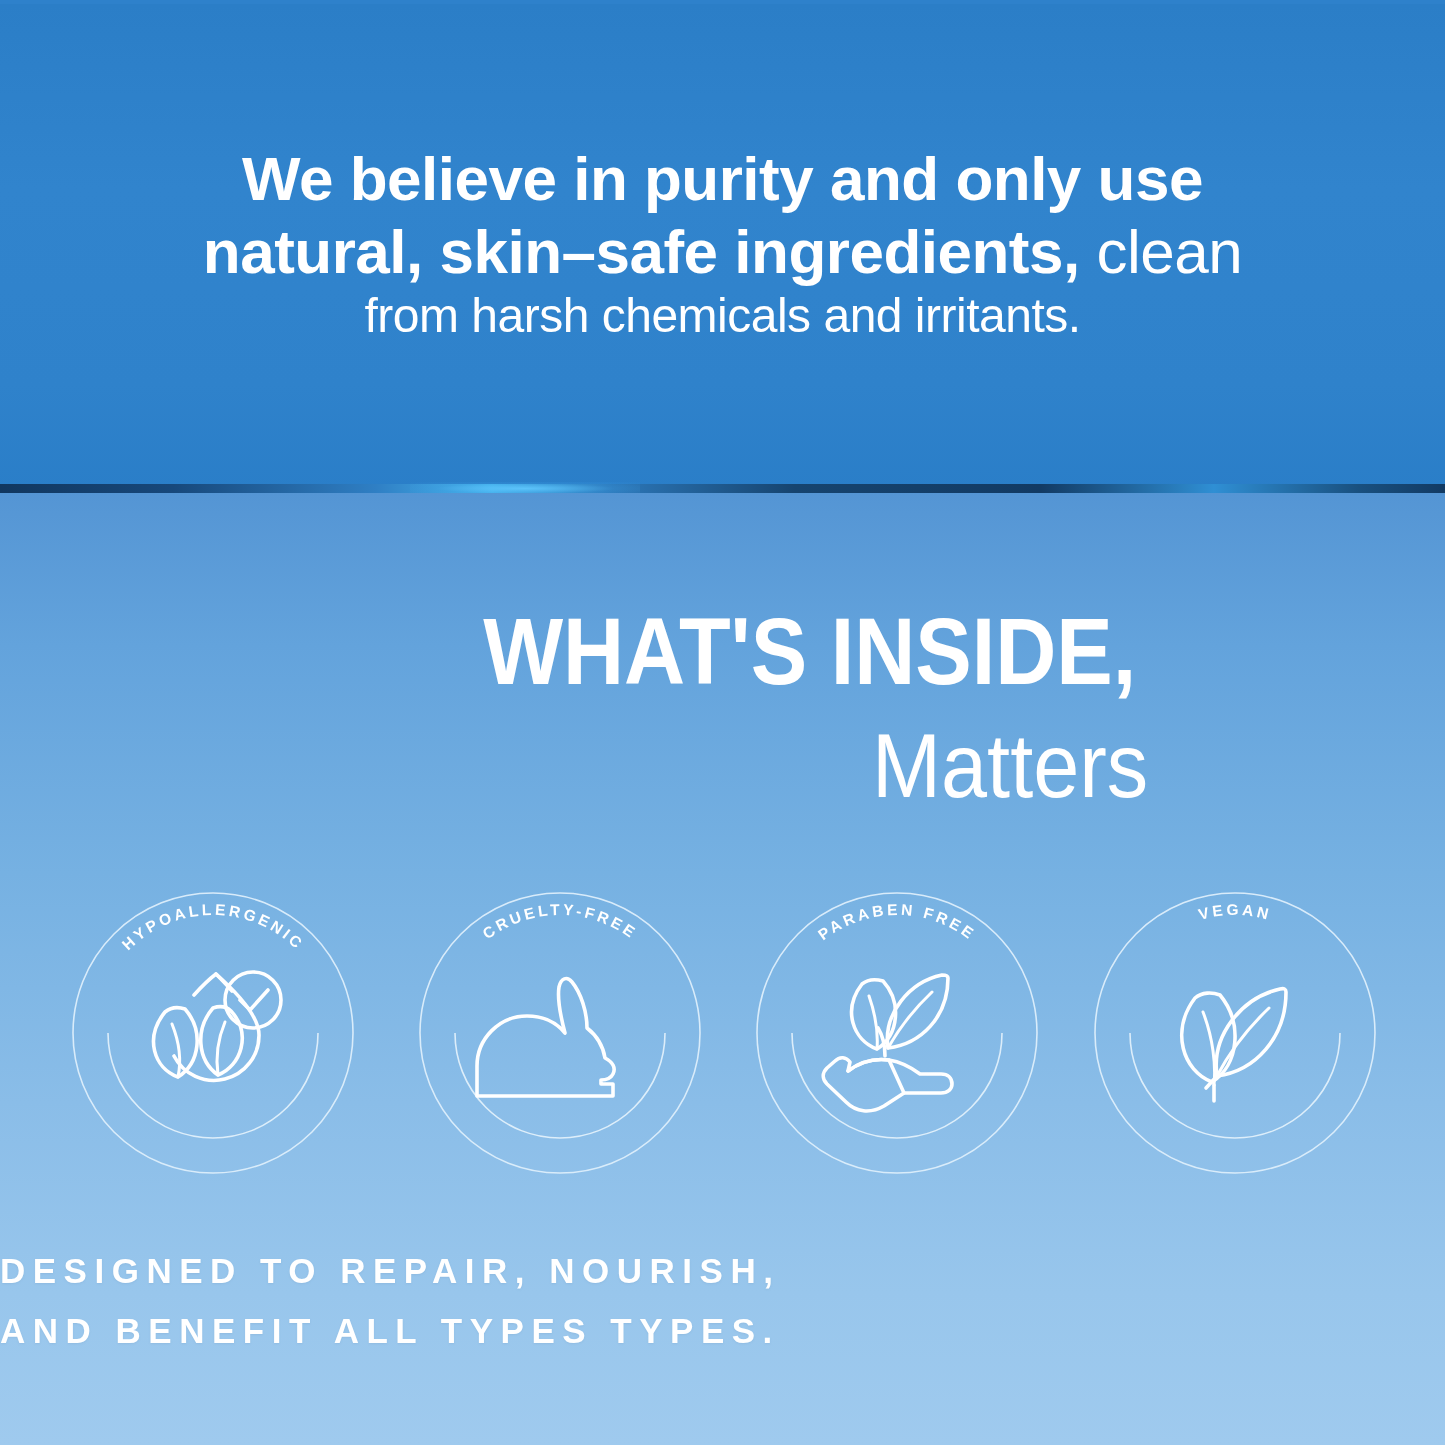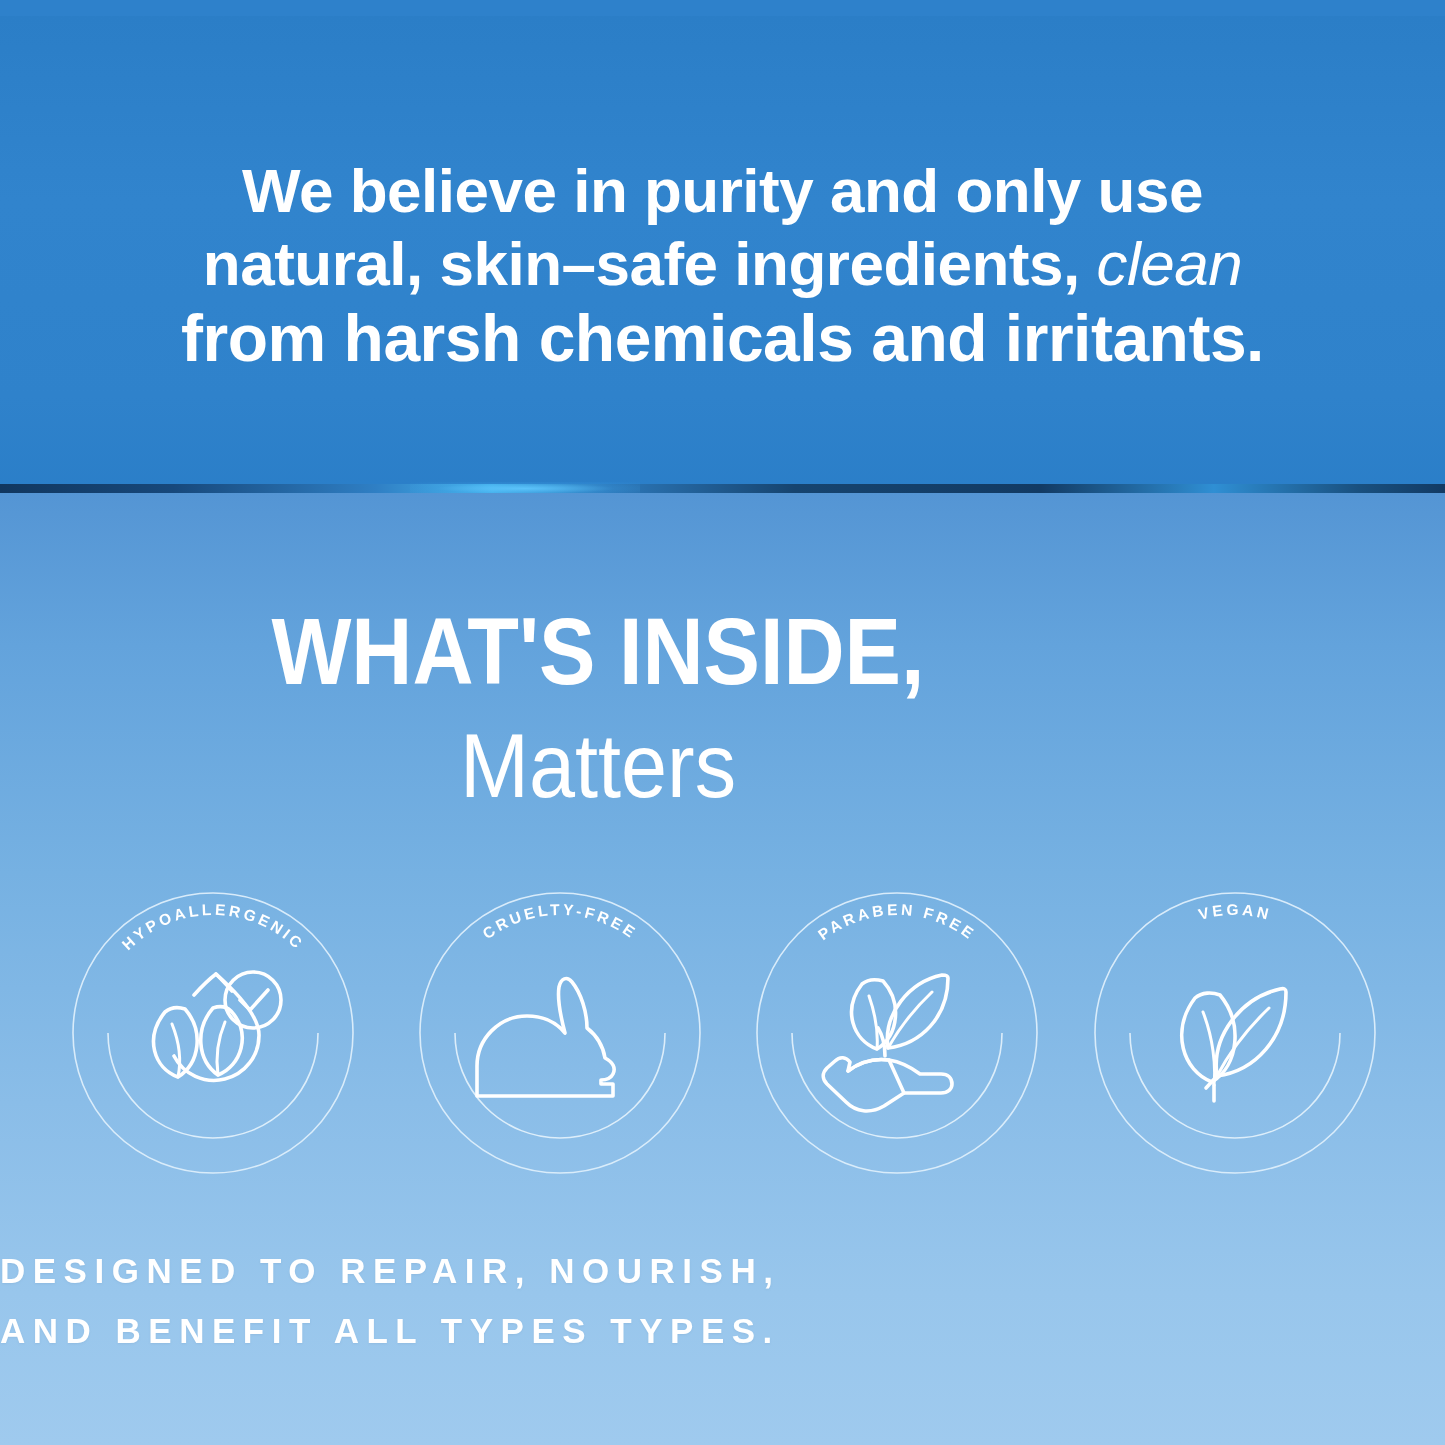--- a/index.html
+++ b/index.html
@@ -5,36 +5,36 @@
   html,body{margin:0;padding:0;}
   body{
     width:1445px;height:1445px;overflow:hidden;
     font-family:"Liberation Sans", sans-serif;
     background:#2E81CB;
   }
   .page{position:relative;width:1445px;height:1445px;}
 
   
   .top-panel{
-    position:absolute;left:0;top:16px;width:1445px;height:488px;
+    position:absolute;left:0;top:4px;width:1445px;height:488px;
     background:linear-gradient(180deg,#2b7ec7 0%, #3184cd 38%, #2f82cb 78%, #2a7ec8 100%);
     overflow:hidden;
   }
   .top-copy{
     position:absolute;left:0;top:138px;width:1445px;
     text-align:center;color:#ffffff;
     line-height:1.18;
     letter-spacing:-0.5px;
   }
   .top-copy .ln{display:block;white-space:nowrap;}
   .ln1{font-size:62px;font-weight:bold;}
   .ln2{font-size:62px;}
-  .ln3{font-size:66px;font-weight:700;}
+  .ln3{font-size:48px;font-weight:400;}
   .b{font-weight:bold;}
-  .r{font-weight:normal;font-style:italic;}
+  .r{font-weight:normal;}
 
   
   .divider{
     position:absolute;left:0;top:484px;width:1445px;height:9px;
     background:linear-gradient(90deg,
       #11375f 0%,
       #17487b 12%,
       #2f7fc4 26%,
       #49b7ef 34%,
       #2d79bb 42%,
@@ -50,21 +50,21 @@
   }
 
   
   .bottom-panel{
     position:absolute;left:0;top:493px;width:1445px;height:952px;
     background:linear-gradient(180deg,#5495d4 0%, #63a3dc 16%, #76b1e2 40%, #8abde8 64%, #98c6ec 84%, #9fcaee 100%);
     overflow:hidden;
   }
 
   .section-title{
-    position:absolute;left:0;top:112px;width:1196px;text-align:center;color:#fff;
+    position:absolute;left:0;top:112px;width:1196px;text-align:right;color:#fff;
   }
   .title-main{
     display:block;font-size:94px;font-weight:bold;
     letter-spacing:0px;line-height:1.0;
     transform:scaleX(0.9);transform-origin:center;
   }
   .title-sub{
     display:block;font-size:90px;font-weight:300;
     line-height:1.0;margin-top:22px;
     transform:scaleX(0.92);transform-origin:center;

